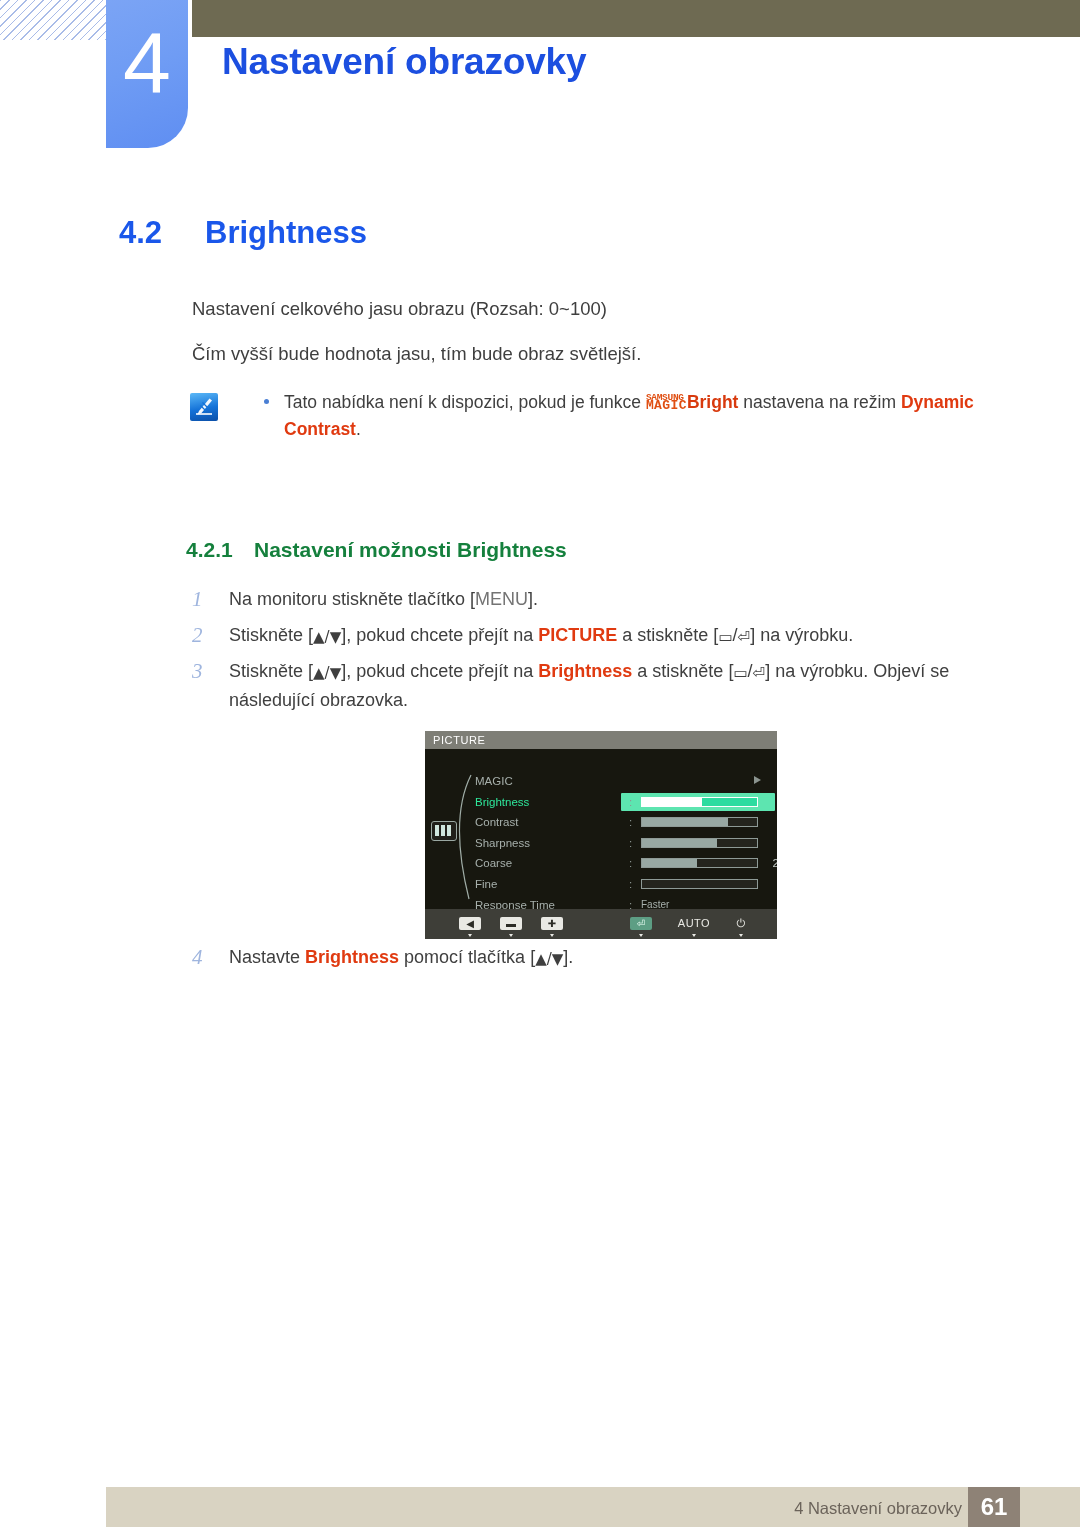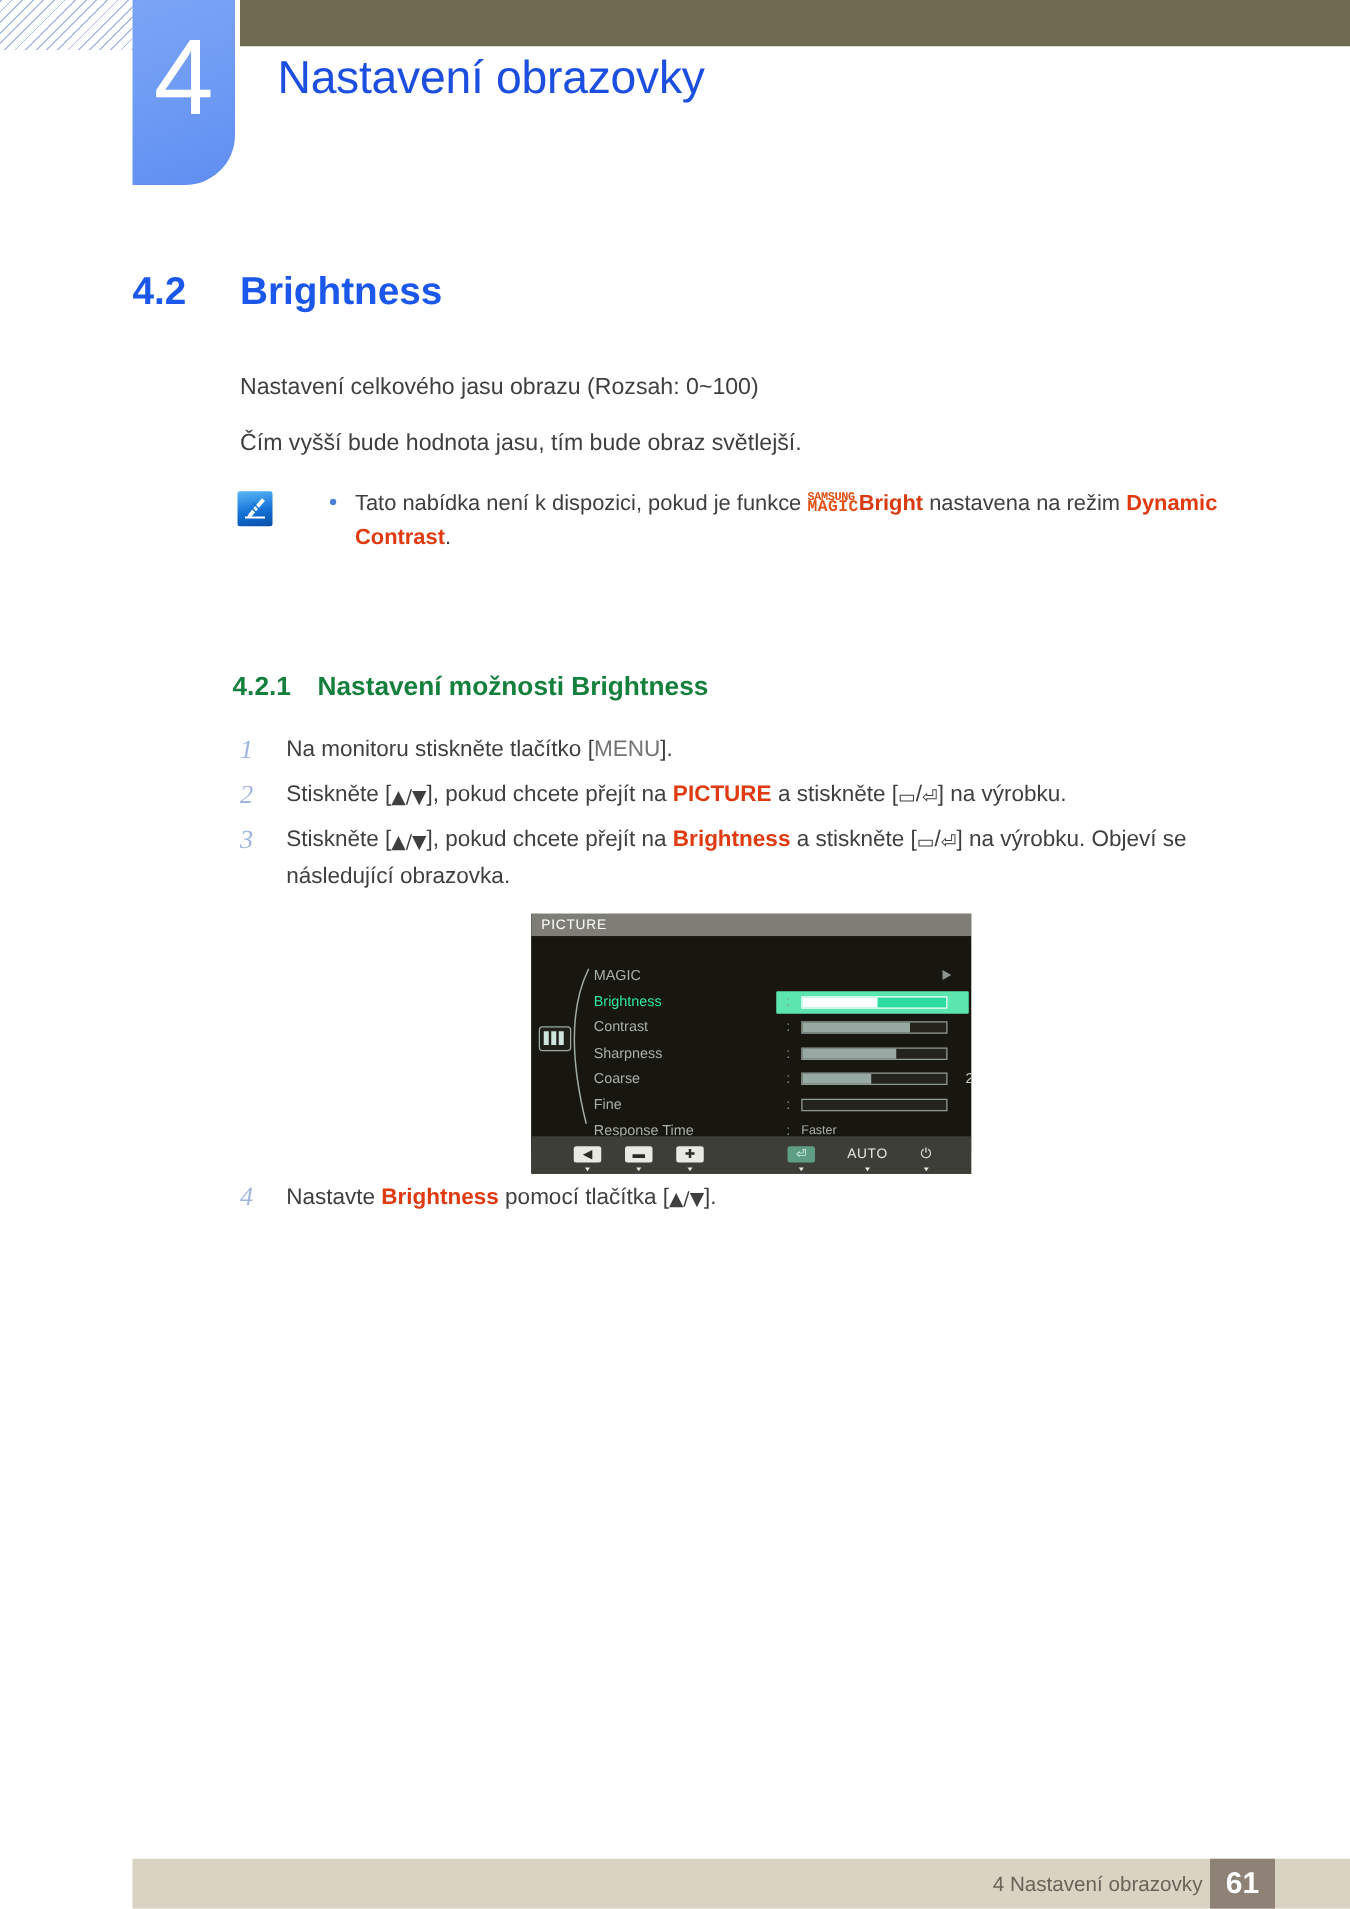--- a/index.html
+++ b/index.html
@@ -55,38 +55,39 @@
     line-height: 96px;
     font-weight: 400;
     color: #ffffff;
     font-family: "Liberation Sans", sans-serif;
   }
   .chapter-title {
     position: absolute;
     left: 222px; top: 38px;
     font-size: 37px;
     line-height: 48px;
-    font-weight: normal;
+    font-weight: bold;
     color: #1c4fe0;
     letter-spacing: -0.2px;
   }
 
   
   .section-head {
     position: absolute;
     left: 106px; top: 213px;
     width: 800px;
     font-size: 31px;
     line-height: 40px;
     font-weight: bold;
     color: #1a57ea;
   }
   .section-head .sec-num {
     display: inline-block;
     width: 86px;
+    margin-left: 13px;
   }
   p.para {
     margin: 0;
     font-size: 18.5px;
     line-height: 26px;
     color: #3f3f3f;
   }
   .p1 { position: absolute; left: 192px; top: 296px; }
   .p2 { position: absolute; left: 192px; top: 341px; }
 

